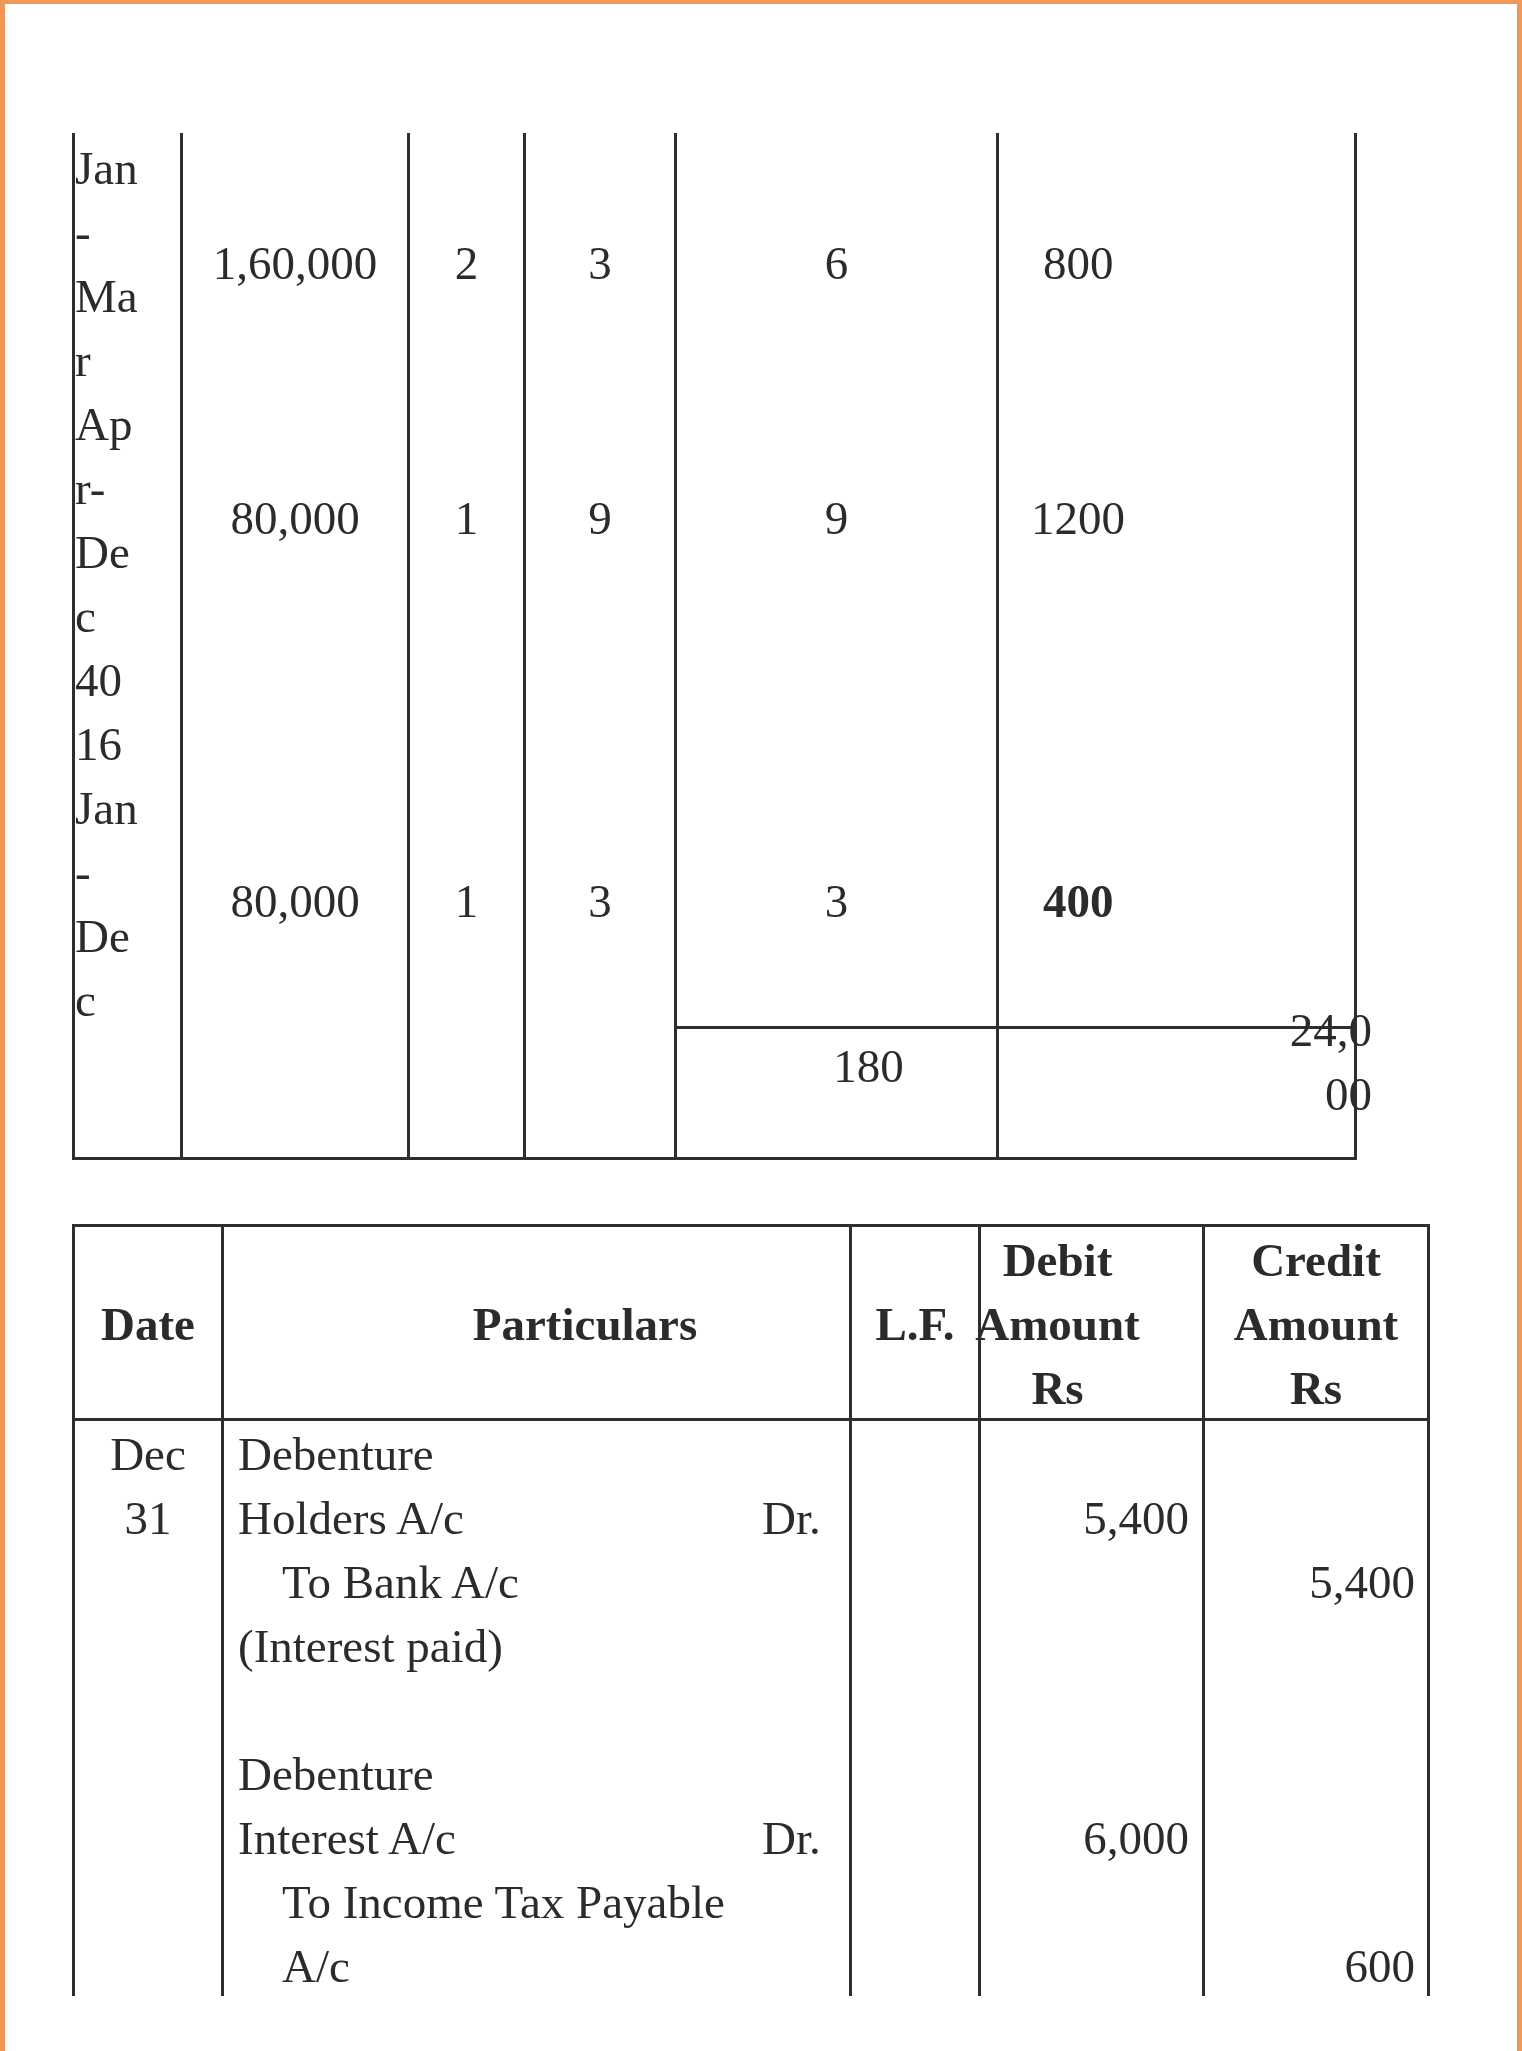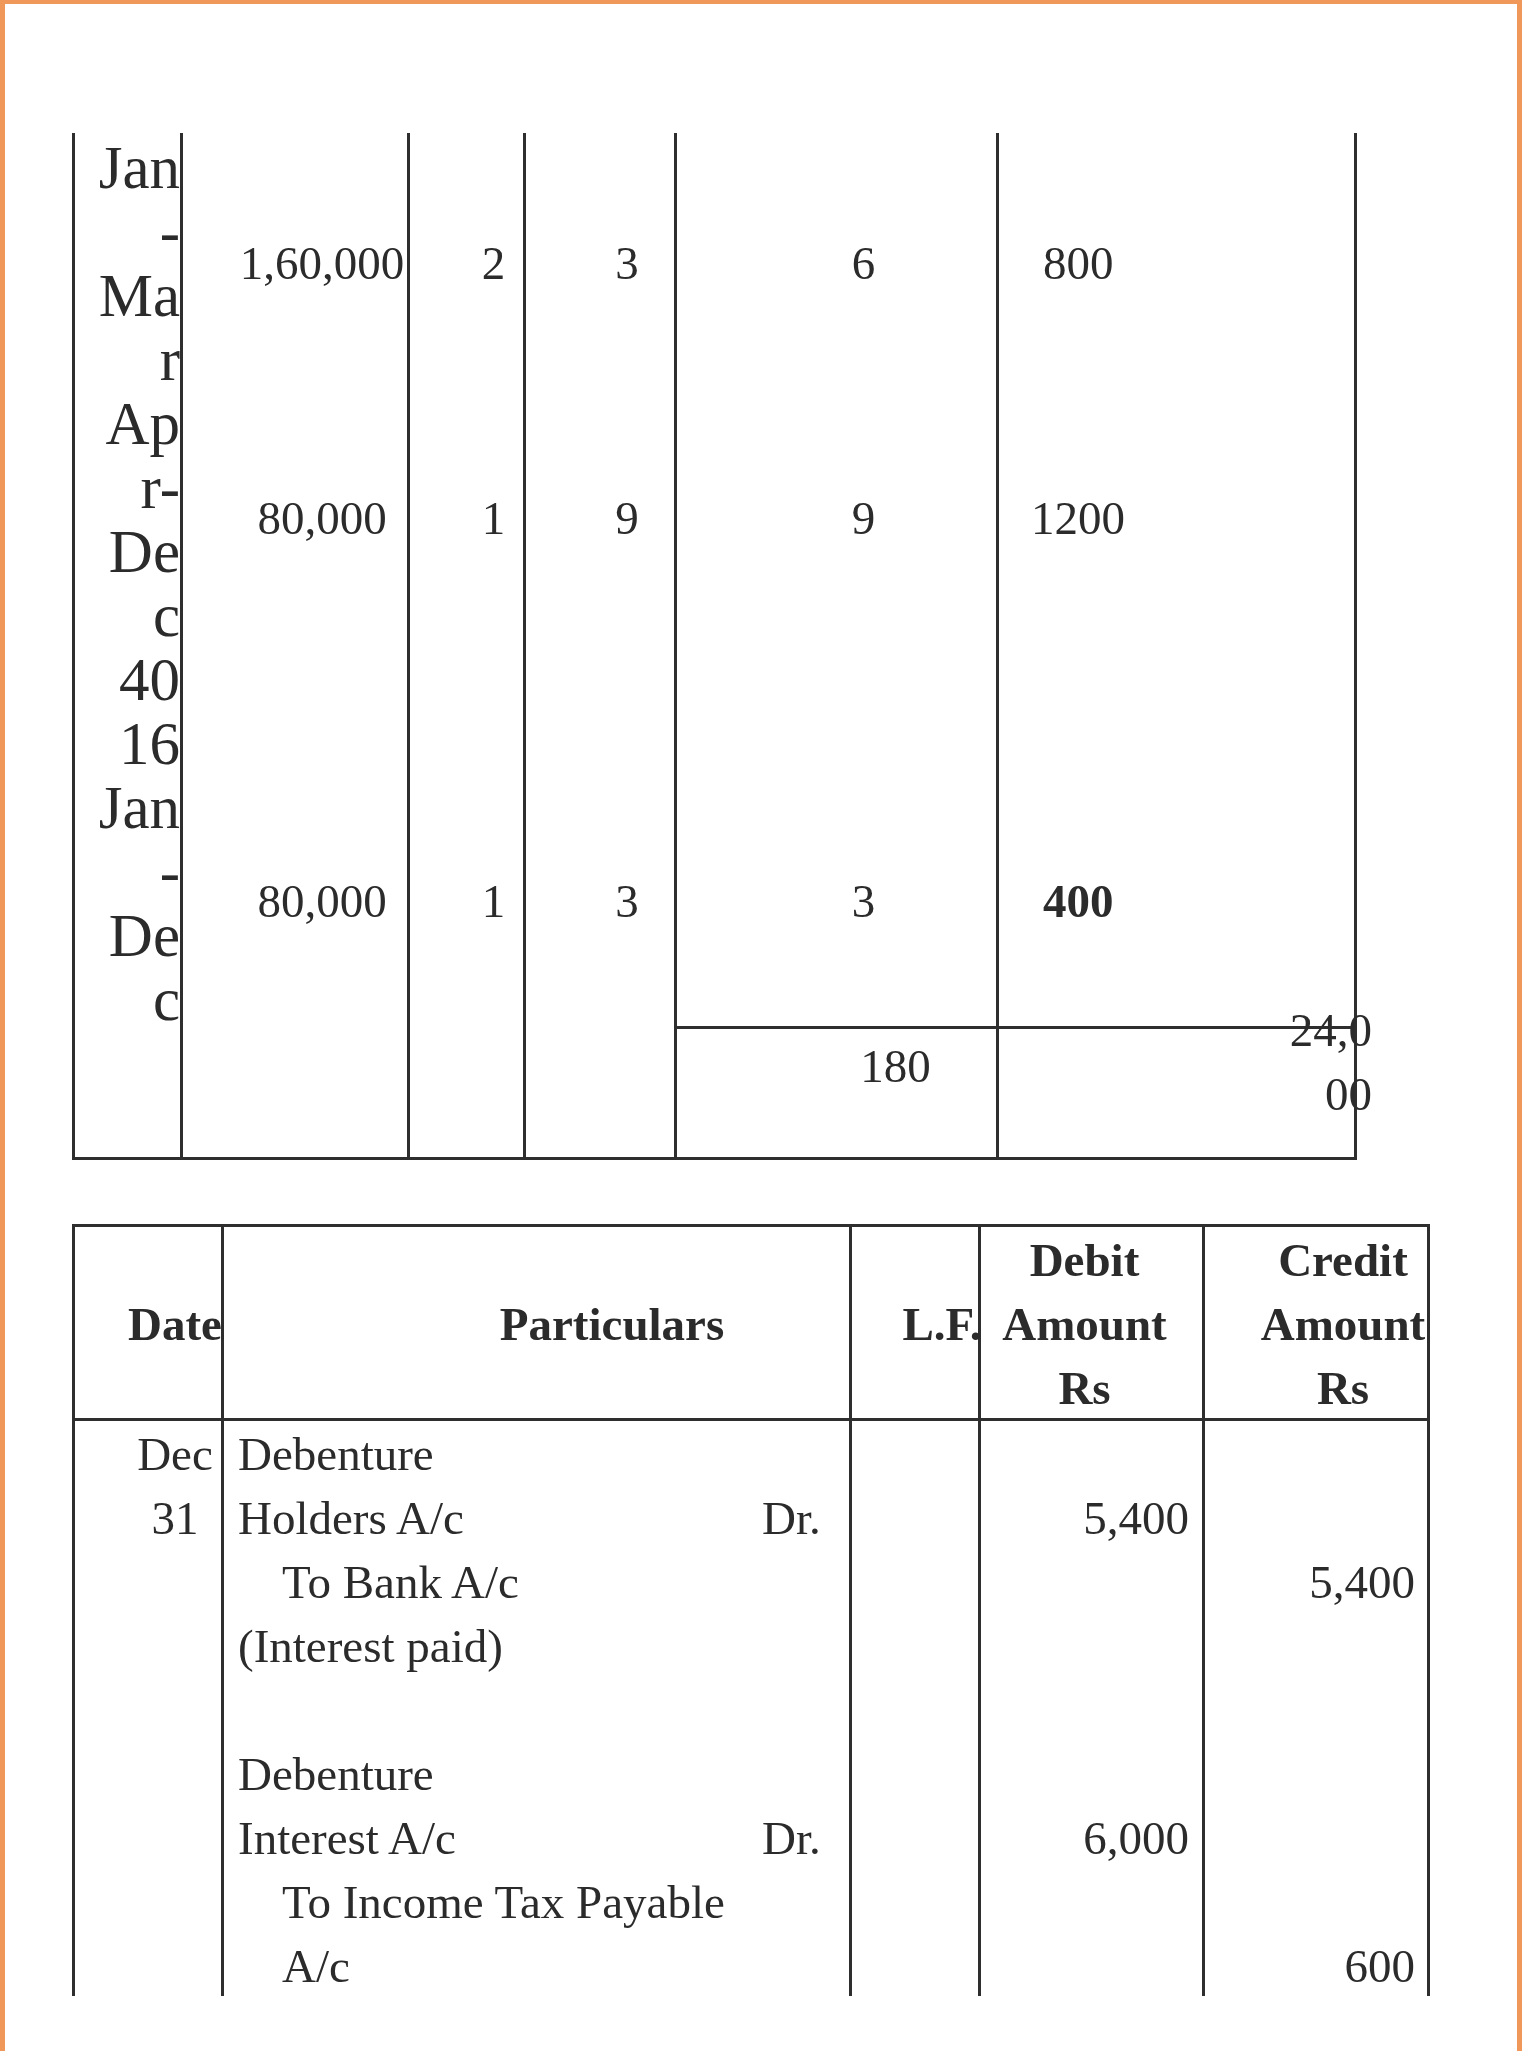--- a/index.html
+++ b/index.html
@@ -13,24 +13,24 @@
     position: absolute; left: 0; top: 0; width: 1522px; height: 2051px;
     box-sizing: border-box;
     border-top: 4px solid #f0985a;
     border-left: 5px solid #f0985a;
     border-right: 5px solid #f0985a;
   }
   .abs { position: absolute; }
   .vline { position: absolute; width: 3px; background: #2e2e2e; }
   .hline { position: absolute; height: 3px; background: #2e2e2e; }
   .txt { position: absolute; font-size: 47px; line-height: 64px; white-space: nowrap; }
-  .center { text-align: center; padding-left: 27px; }
+  .center { text-align: center; }
   .right { text-align: right; }
   .bold { font-weight: bold; }
-  .datecol { position: absolute; text-align: right; font-size: 61px; line-height: 64px; }
+  .datecol { position: absolute; text-align: left; font-size: 47px; line-height: 64px; }
 </style>
 </head>
 <body>
 
 <div class="frame"></div>
 
 <div>
 
   <div class="vline" style="left:72px; top:133px; height:1027px;"></div>
   <div class="vline" style="left:180px; top:133px; height:1027px;"></div>

